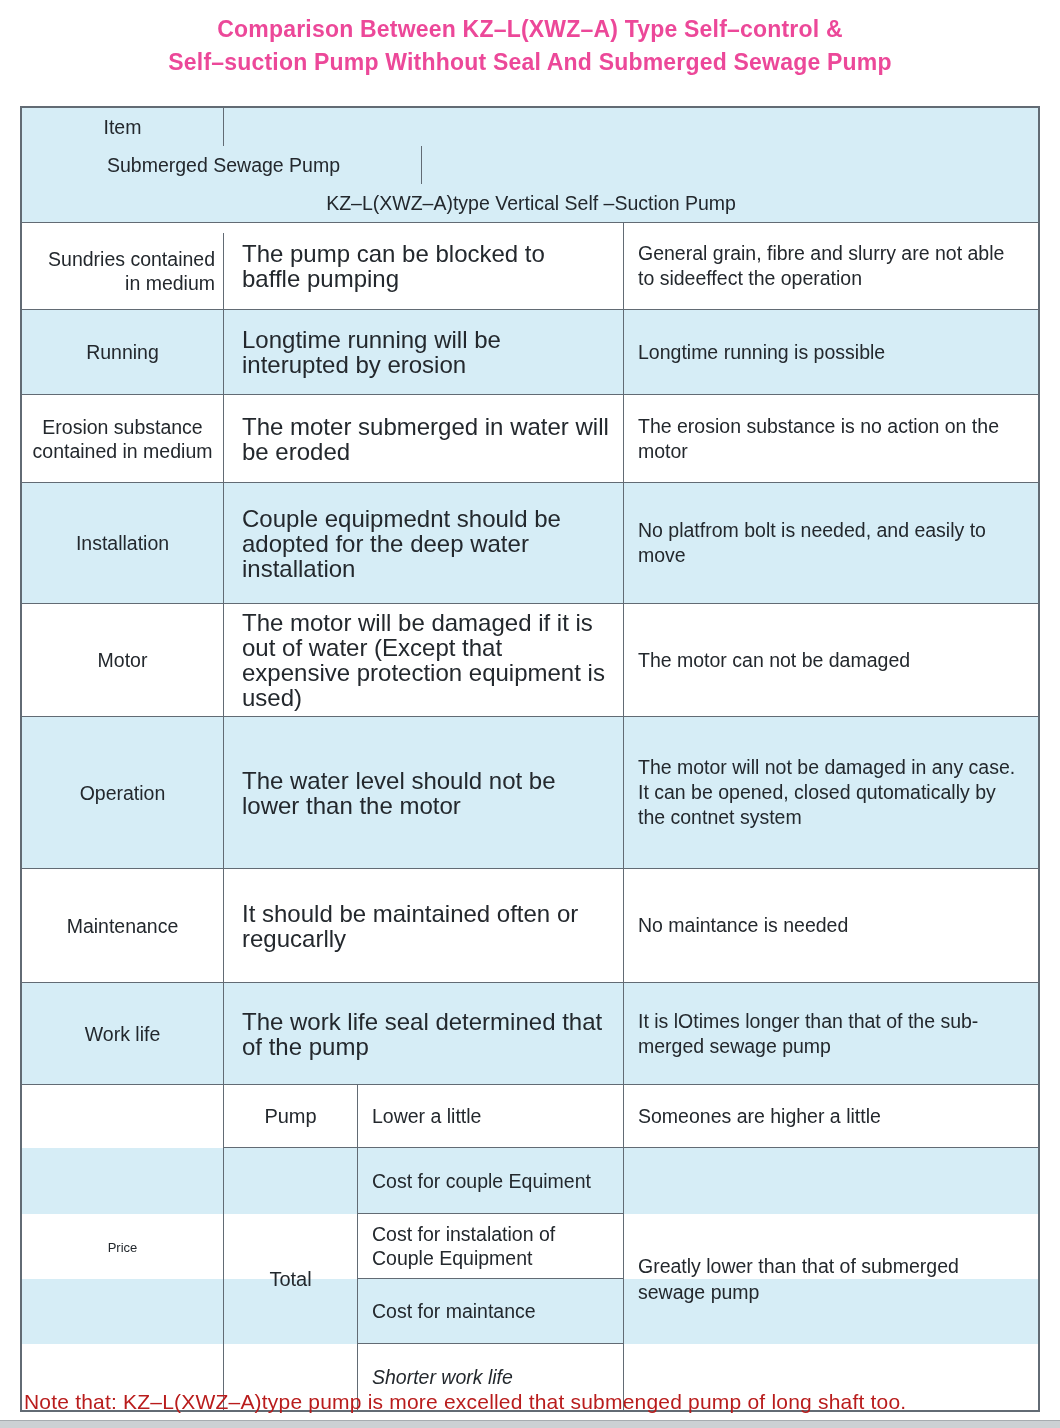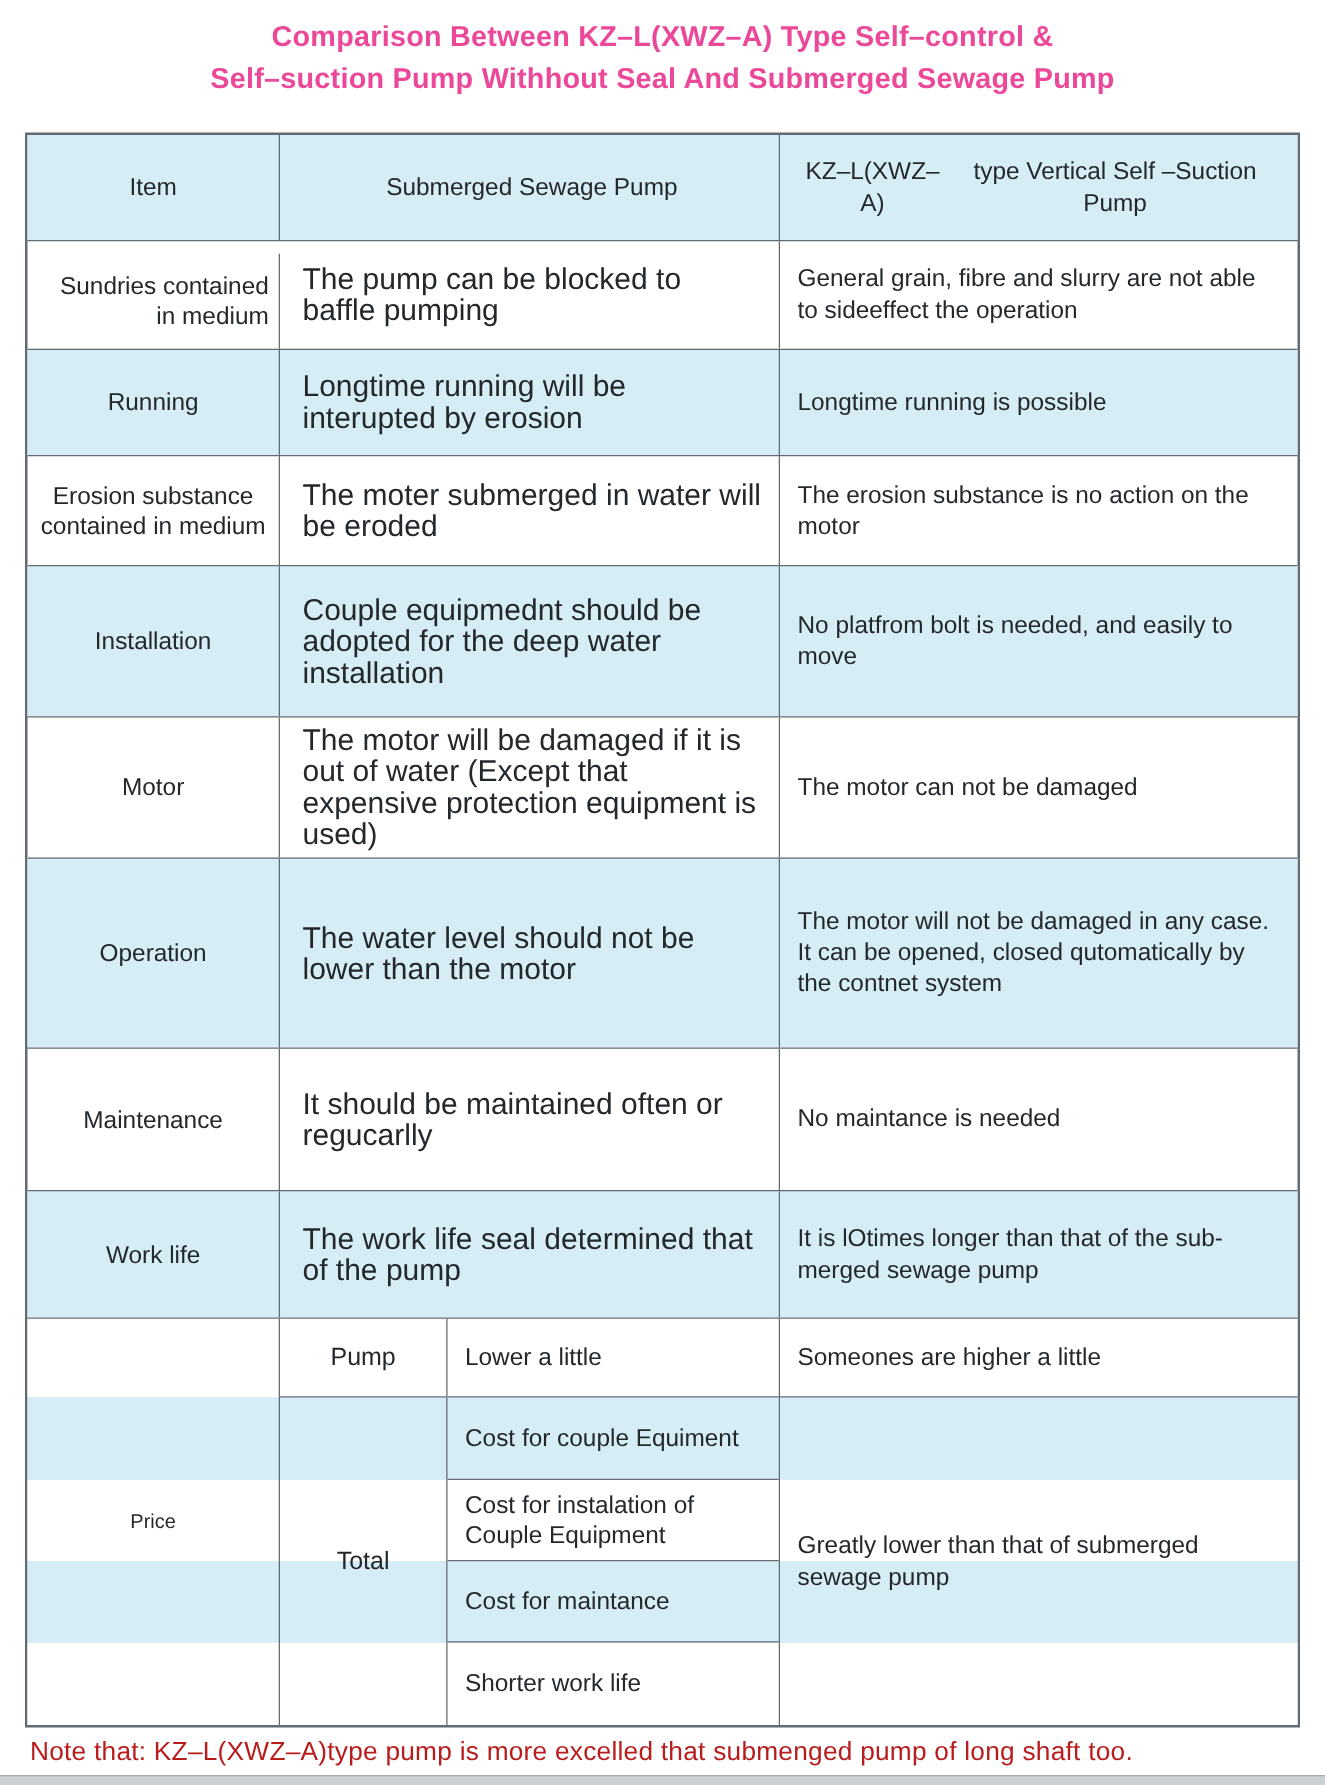--- a/index.html
+++ b/index.html
@@ -25,21 +25,21 @@
     color:#ec4899;
     letter-spacing:.2px;
   }
   .table{
     position:absolute;left:20px;top:106px;width:1020px;
     border:2px solid var(--border);
     box-sizing:border-box;
     background:#ffffff;
   }
   .trow{display:flex;border-top:1px solid var(--border);box-sizing:border-box;}
-  .trow.header{border-top:none;background:var(--blue);min-height:84px;}
+  .trow.header{border-top:none;background:var(--blue);min-height:84px;flex-direction:column;}
   .trow.alt{background:var(--blue);}
   .cell{box-sizing:border-box;display:flex;align-items:center;}
   .c1{
     width:202px;border-right:1px solid var(--border);
     justify-content:center;text-align:center;
     padding:6px 8px;font-size:19.5px;line-height:24px;
   }
   .c2{
     width:400px;border-right:1px solid var(--border);
     padding:6px 14px 6px 18px;font-size:24px;line-height:25px;
@@ -55,39 +55,39 @@
     background:linear-gradient(to bottom,
       #ffffff 0px,#ffffff 63px,
       var(--blue) 63px,var(--blue) 129px,
       #ffffff 129px,#ffffff 194px,
       var(--blue) 194px,var(--blue) 259px,
       #ffffff 259px,#ffffff 326px);
   }
   .pc{box-sizing:border-box;}
   .pc1{
     width:202px;border-right:1px solid var(--border);
-    display:flex;align-items:center;justify-content:center;font-size:16px;
+    display:flex;align-items:center;justify-content:center;font-size:13px;
   }
   .pc2{width:134px;border-right:1px solid var(--border);display:flex;flex-direction:column;}
   .p-pump{
     height:63px;border-bottom:1px solid var(--border);box-sizing:border-box;
     display:flex;align-items:center;justify-content:center;font-size:20px;
   }
   .p-total{flex:1;display:flex;align-items:center;justify-content:center;font-size:20px;}
   .pc3{width:266px;border-right:1px solid var(--border);display:flex;flex-direction:column;}
   .p-item{
     box-sizing:border-box;border-bottom:1px solid var(--border);
     display:flex;align-items:center;
     padding:4px 8px 4px 14px;font-size:19.5px;line-height:24px;
   }
   .ph1{height:63px;}
   .ph2{height:66px;}
   .ph3{height:65px;}
   .ph4{height:65px;}
-  .ph5{flex:1;border-bottom:none;}
+  .ph5{flex:1;border-bottom:none;font-style:italic;}
   .pc4{flex:1;display:flex;flex-direction:column;}
   .p-someones{
     height:63px;border-bottom:1px solid var(--border);box-sizing:border-box;
     display:flex;align-items:center;padding:0 10px 0 14px;font-size:19.5px;
   }
   .p-greatly{
     flex:1;display:flex;align-items:center;
     padding:0 16px 0 14px;font-size:19.5px;line-height:26px;
   }
   .note{

